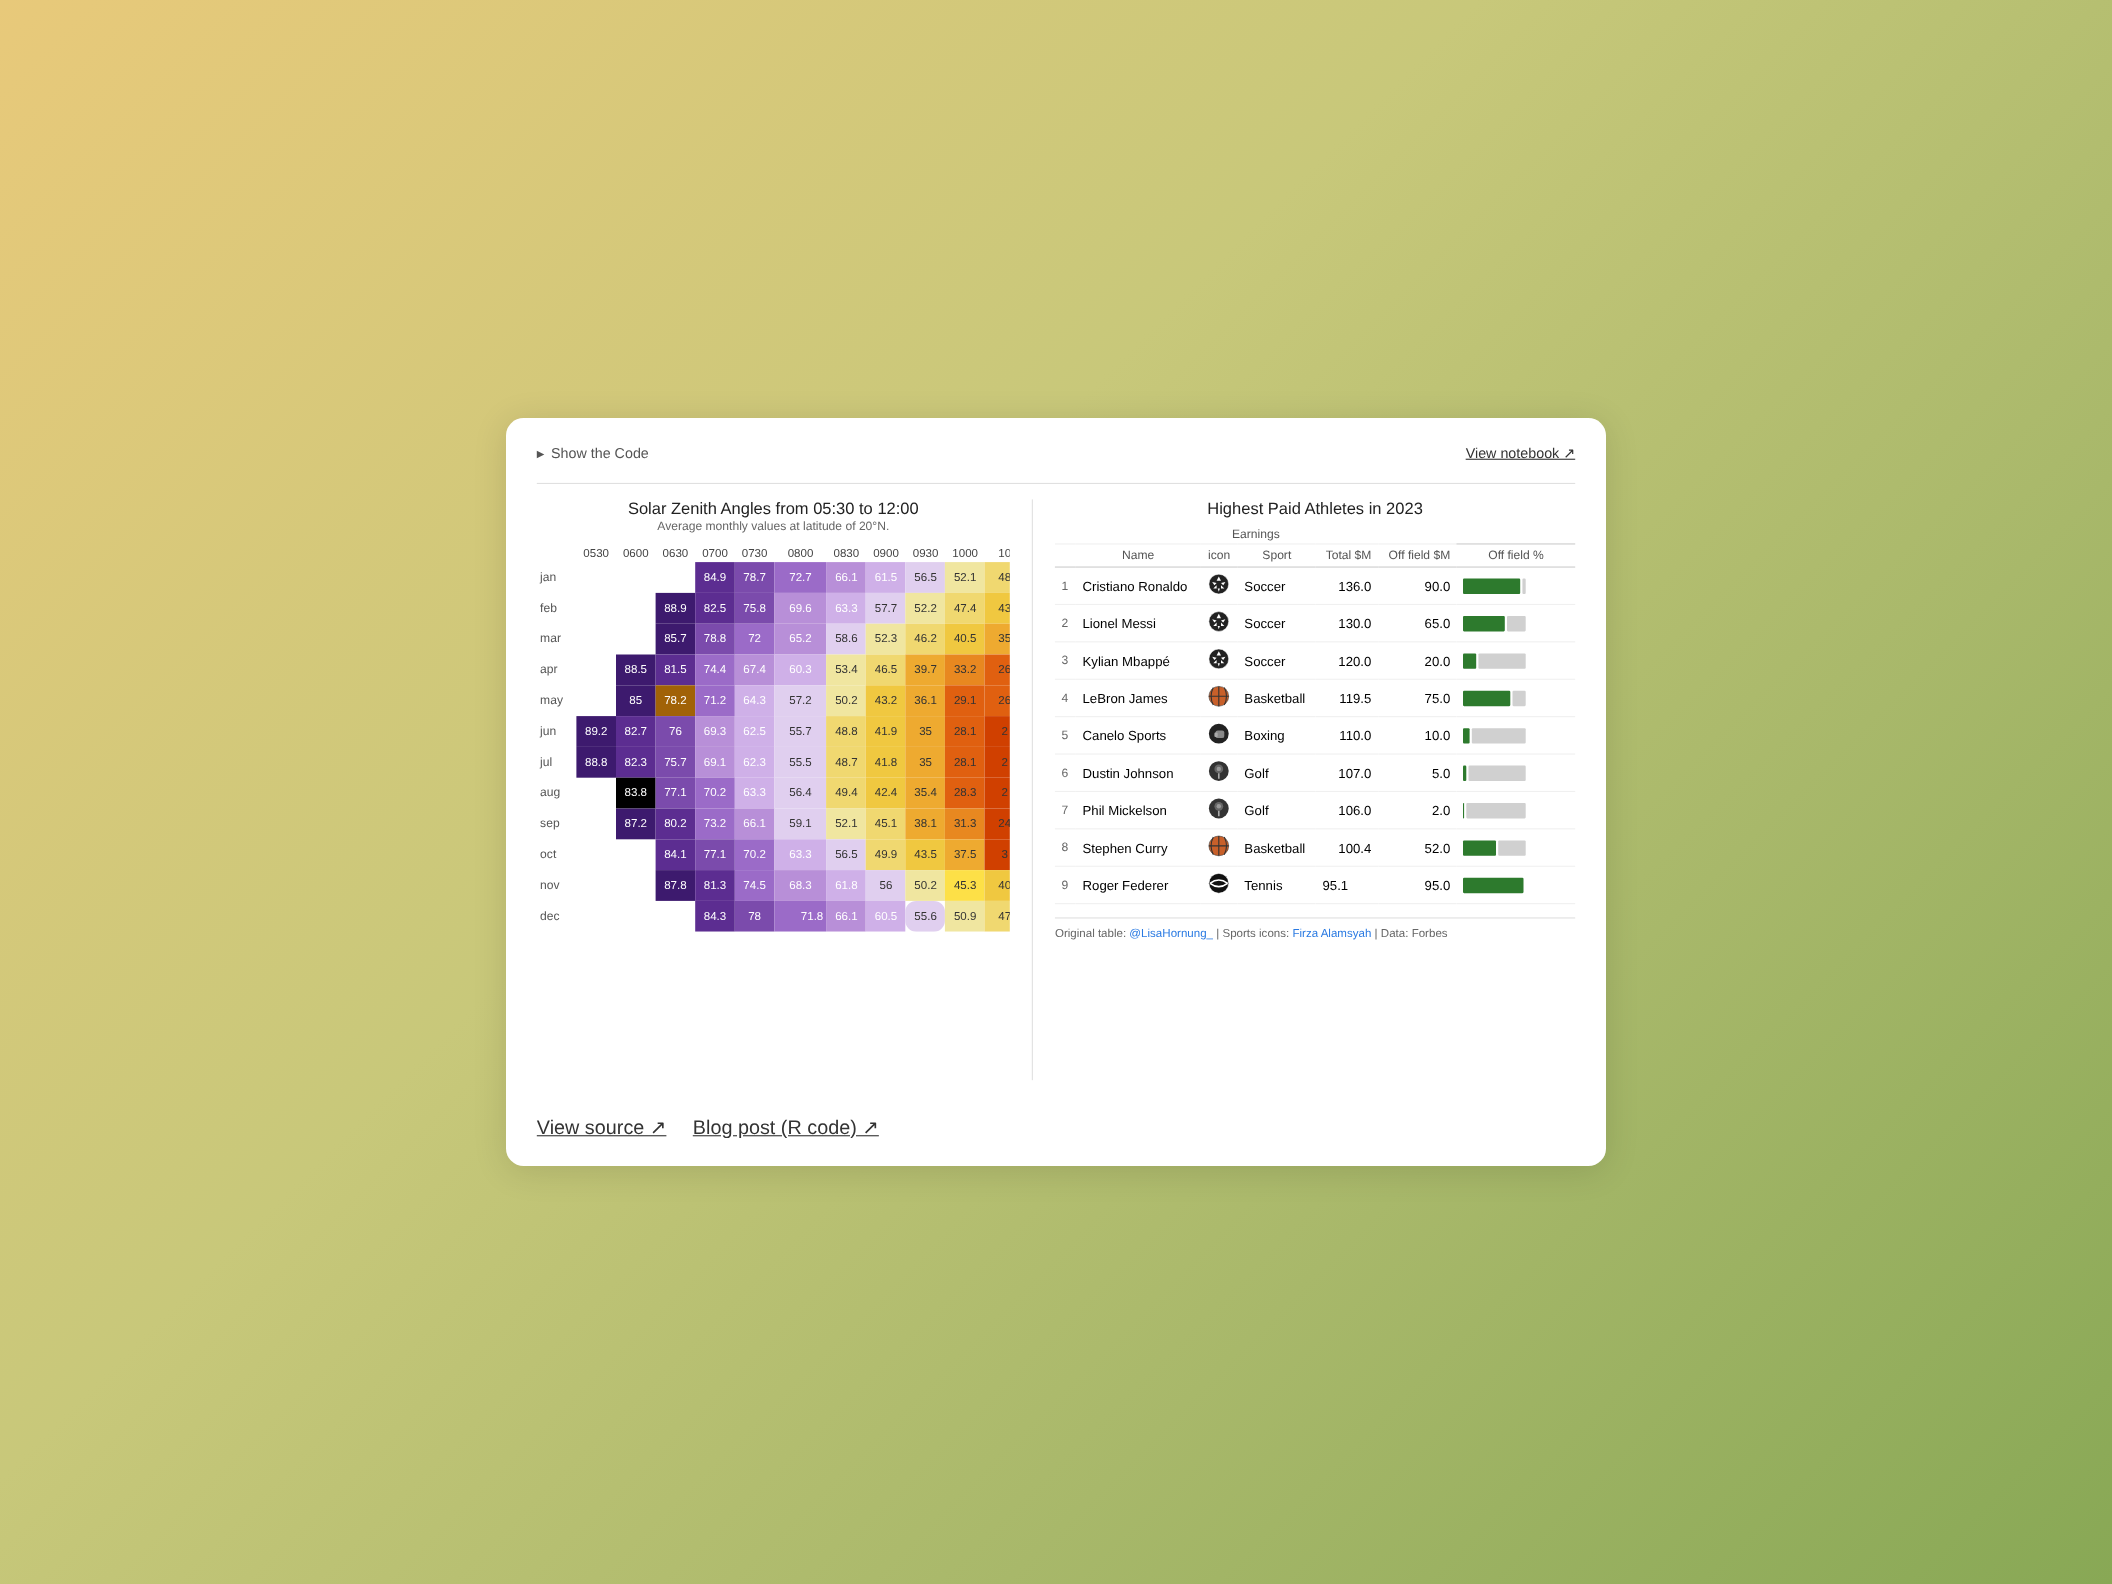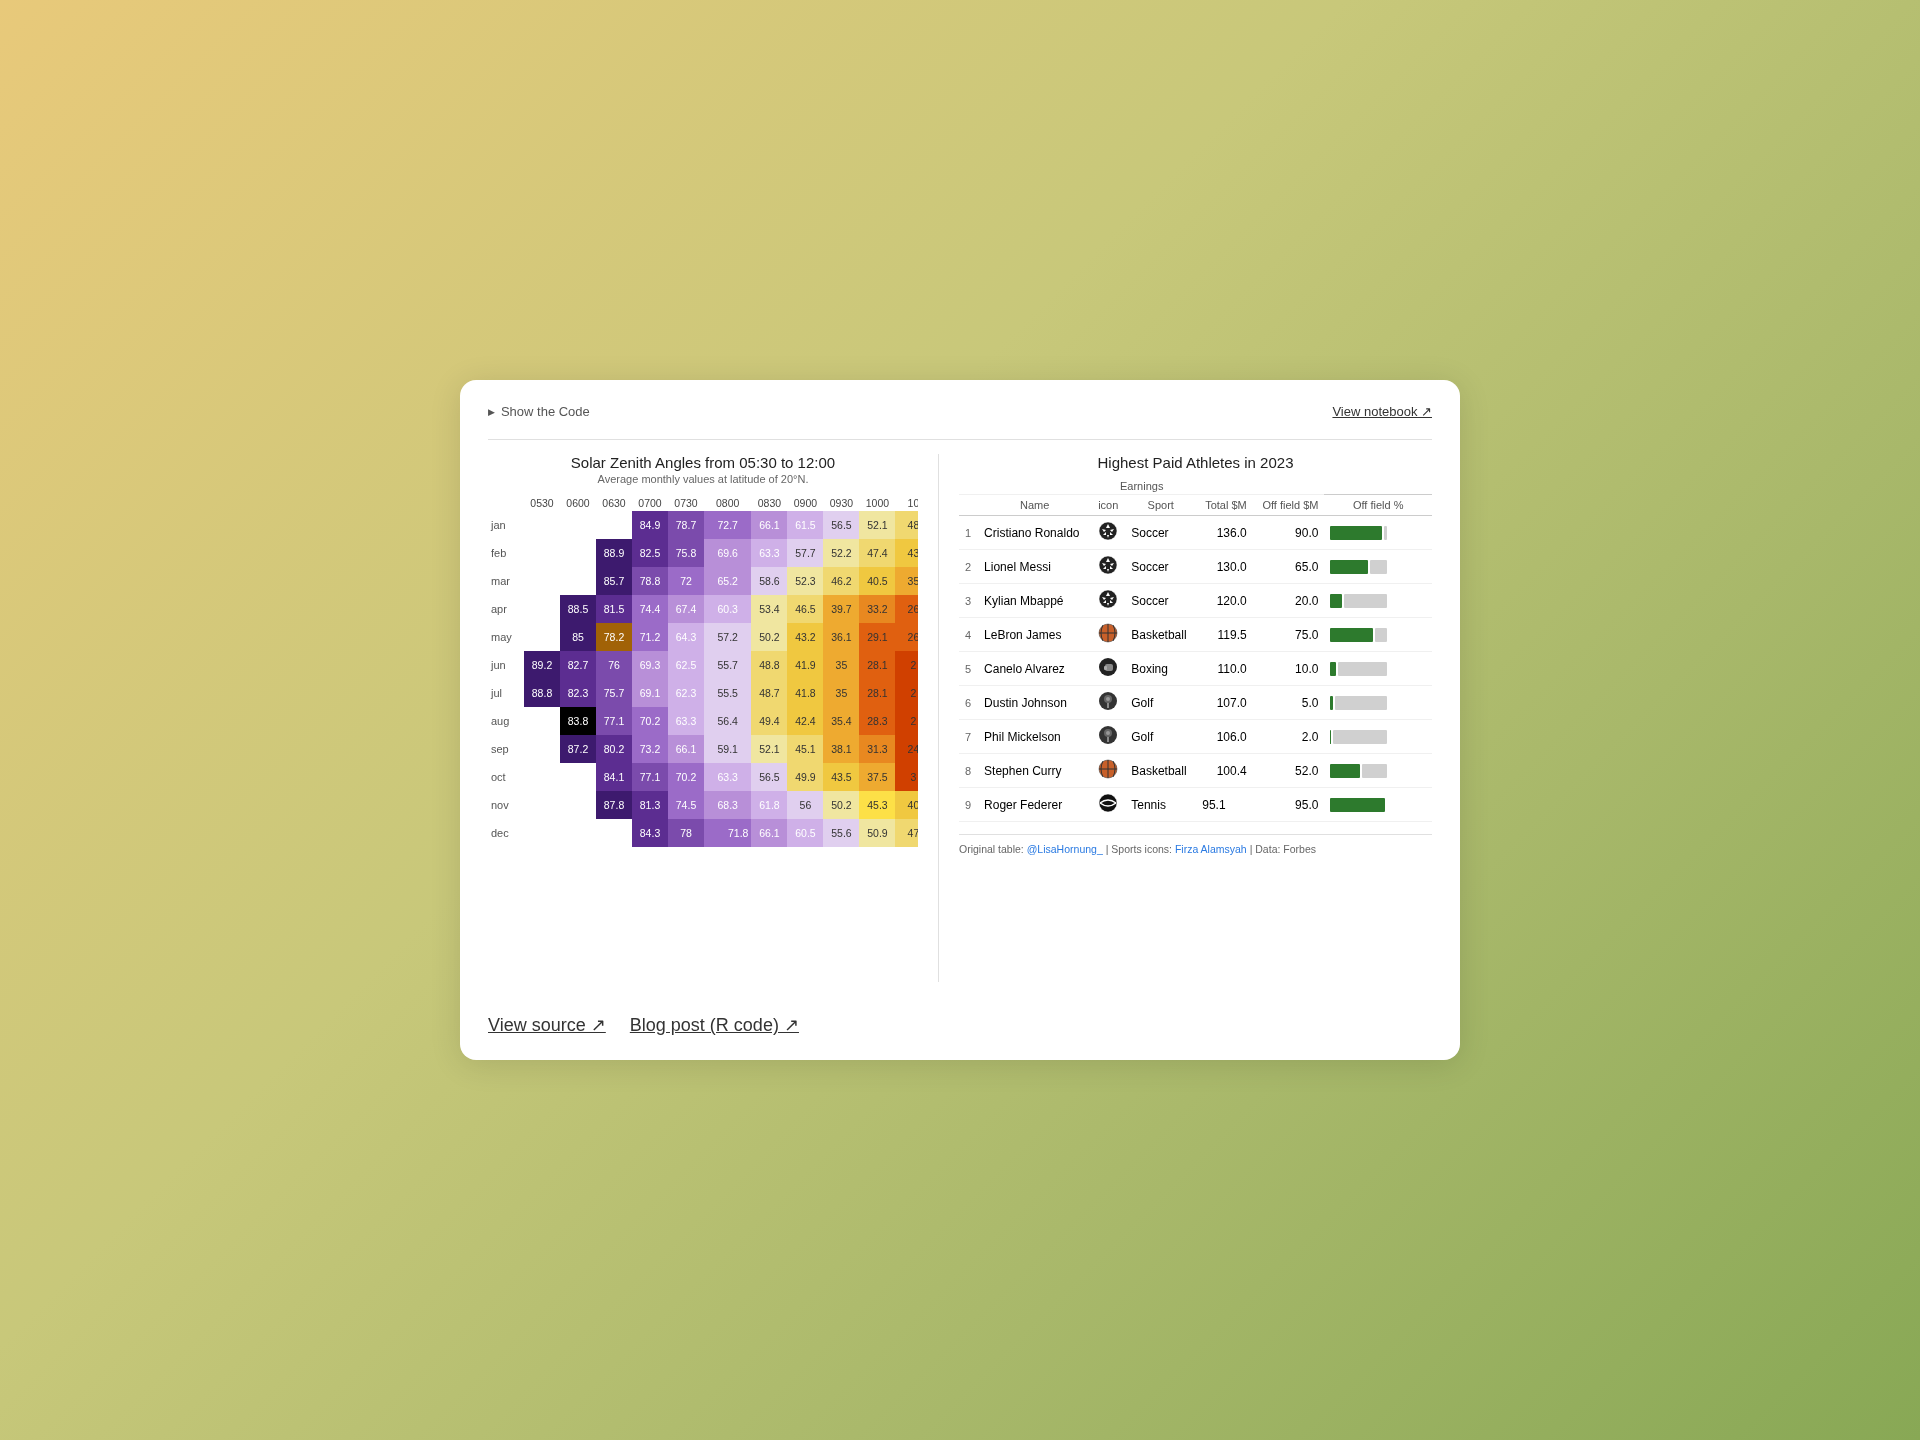--- a/index.html
+++ b/index.html
@@ -383,21 +383,21 @@
               <tr>
                 <td class="row-label">dec</td>
                 <td style="background:transparent;color:#333;"></td>
                 <td style="background:transparent;color:#333;"></td>
                 <td style="background:transparent;color:#333;"></td>
                 <td style="background:#5c2d91;color:#fff;">84.3</td>
                 <td style="background:#7b4bac;color:#fff;">78</td>
                 <td style="background:#9b6bc8;color:#fff;padding-left:24px;">71.8</td>
                 <td style="background:#b88fd8;color:#fff;">66.1</td>
                 <td style="background:#cfb0e8;color:#fff;">60.5</td>
-                <td style="background:#e0cfef;color:#333;">55.6</td>
+                <td style="background:#e0cfef;color:#333;border-radius:10px;">55.6</td>
                 <td style="background:#f0e6a0;color:#333;">50.9</td>
                 <td style="background:#f0d870;color:#333;">47</td>
               </tr>
             </tbody>
           </table>
       </div>
     </div>
 
     <div class="right-panel">
       <div class="table-title">Highest Paid Athletes in 2023</div>
@@ -498,21 +498,21 @@
     <td style="text-align:right;">75.0</td>
     <td>
       <div class="bar-container">
         <div class="bar-green" style="width:43px;"></div>
         <div class="bar-gray" style="width:12px;"></div>
       </div>
     </td>
   </tr>
             <tr>
     <td style="color:#666;font-size:11px;">5</td>
-    <td style="font-weight:400;">Canelo Alvarez</td>
+    <td style="font-weight:400;">Canelo Sports</td>
     <td style="text-align:center;"><svg width="20" height="20" viewBox="0 0 20 20">
                   <circle cx="10" cy="10" r="9" fill="#222"></circle>
                   <rect x="7" y="7" width="8" height="7" rx="2" fill="#888"></rect>
                   <rect x="6" y="9" width="3" height="4" rx="1" fill="#aaa"></rect>
                 </svg></td>
     <td>Boxing</td>
     <td style="text-align:right;">110.0</td>
     <td style="text-align:right;">10.0</td>
     <td>
       <div class="bar-container">

